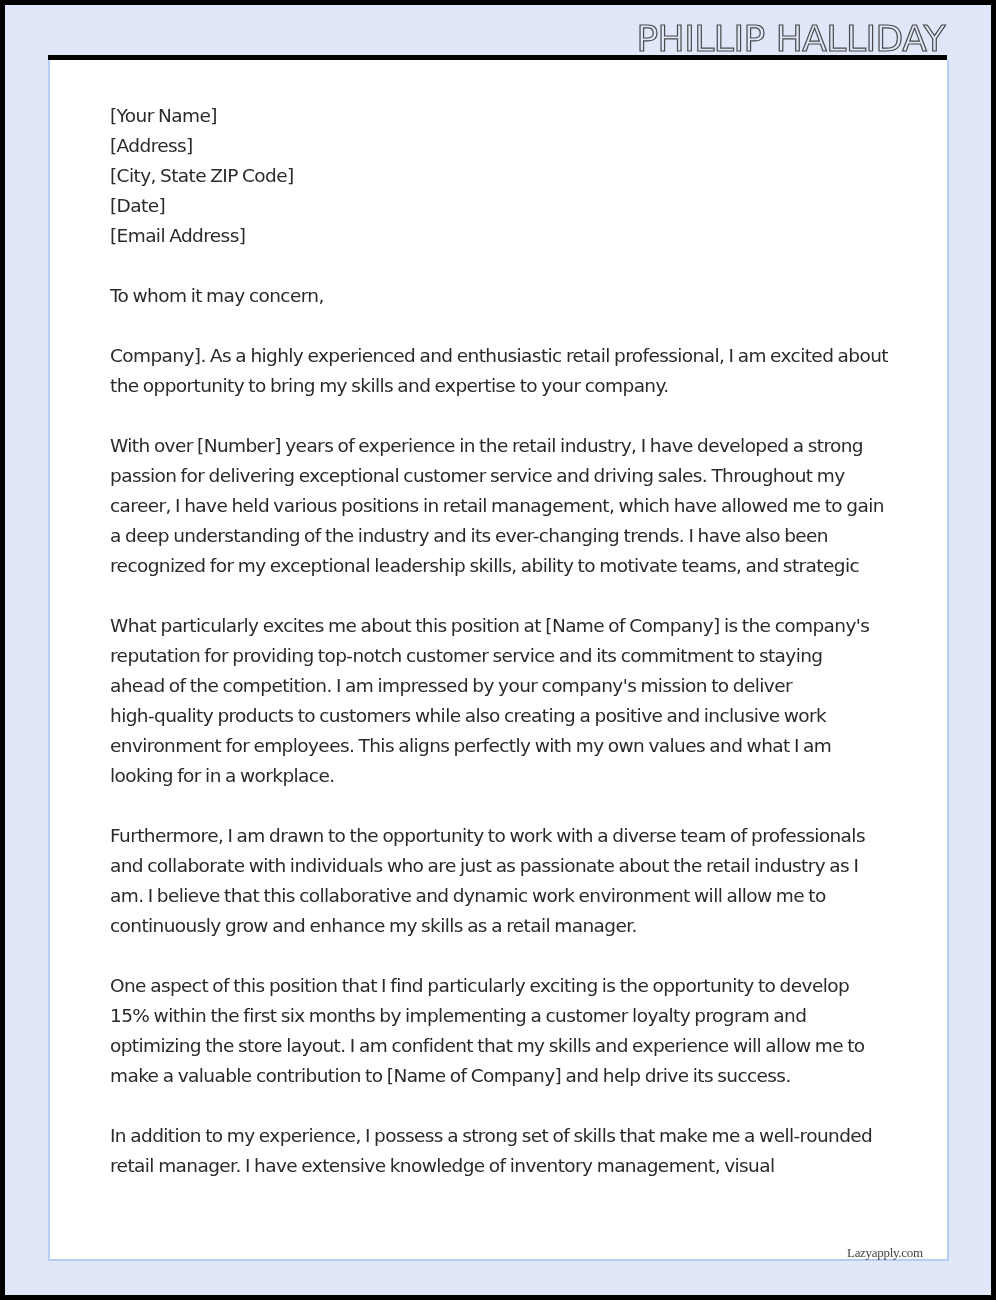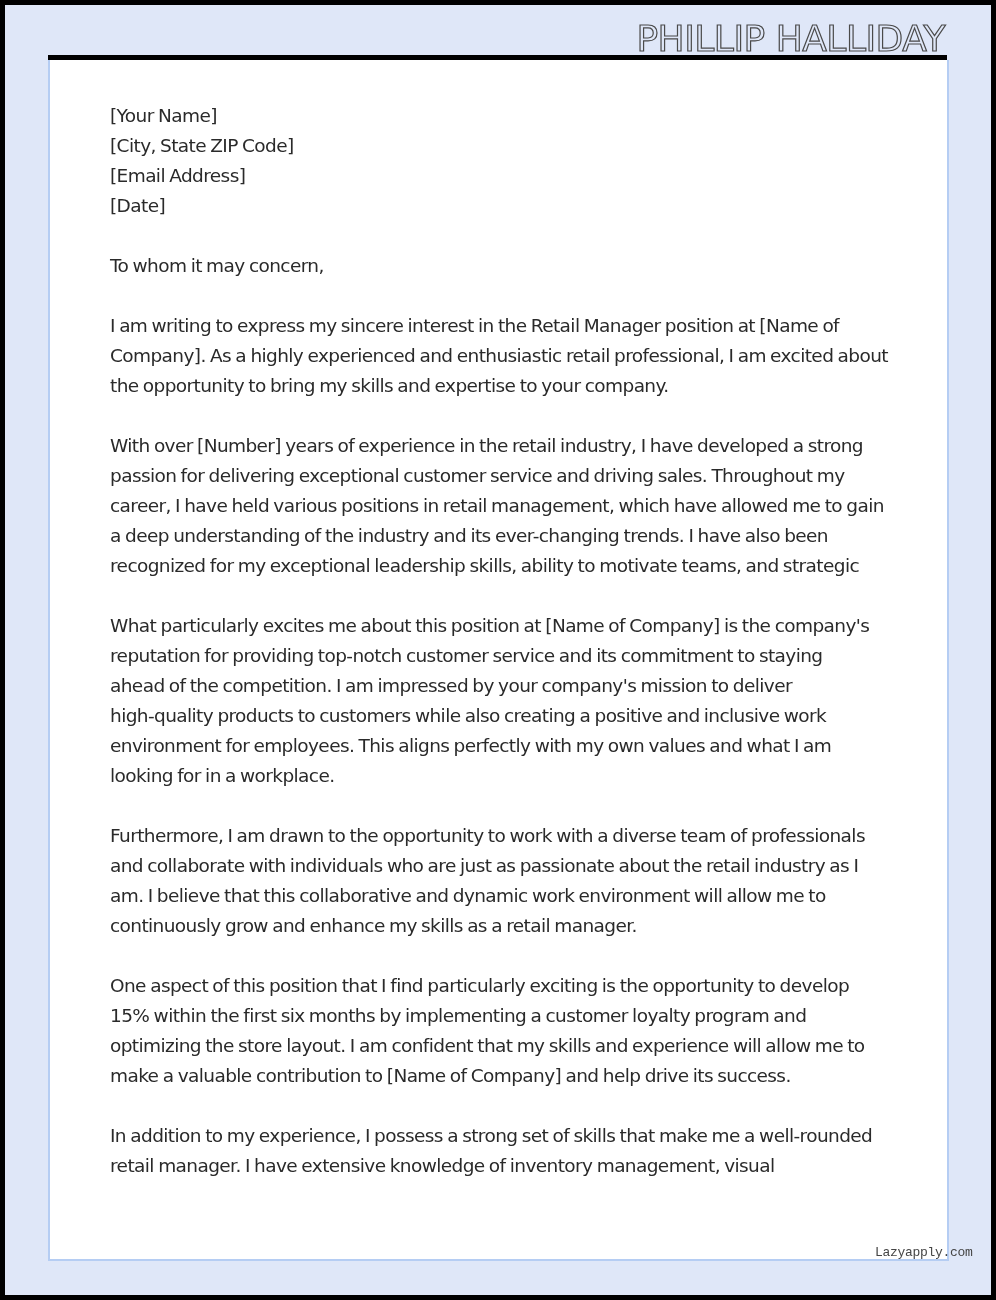--- a/index.html
+++ b/index.html
@@ -31,45 +31,45 @@
   }
   .letter {
     position: absolute; left: 95px; top: 96px; width: 820px;
     font-size: 18.5px; line-height: 30px; color: #2a2a2a;
     font-family: "DejaVu Sans", sans-serif; letter-spacing: -0.6px;
     word-spacing: -1px;
   }
   .letter p { margin: 0 0 30px 10px; }
   .letter .line { display: block; white-space: nowrap; }
   .watermark {
-    position: absolute; left: 870px; top: 1240px;
-    font-size: 13px; color: #444; font-family: Liberation Mono, monospace;
+    position: absolute; left: 842px; top: 1240px;
+    font-size: 13px; color: #444; font-family: Liberation Serif, serif;
     letter-spacing: -0.3px;
   }
 </style>
 </head>
 <body>
 
 <div class="frame">
   <div class="name">PHILLIP HALLIDAY</div>
   <div class="topbar"></div>
   <div class="card"></div>
 
   <div class="letter">
     <p>
       <span class="line">[Your Name]</span>
+      <span class="line">[Address]</span>
       <span class="line">[City, State ZIP Code]</span>
+      <span class="line">[Date]</span>
       <span class="line">[Email Address]</span>
-      <span class="line">[Date]</span>
     </p>
     <p>
       <span class="line">To whom it may concern,</span>
     </p>
     <p>
-      <span class="line">I am writing to express my sincere interest in the Retail Manager position at [Name of</span>
       <span class="line">Company]. As a highly experienced and enthusiastic retail professional, I am excited about</span>
       <span class="line">the opportunity to bring my skills and expertise to your company.</span>
     </p>
     <p>
       <span class="line">With over [Number] years of experience in the retail industry, I have developed a strong</span>
       <span class="line">passion for delivering exceptional customer service and driving sales. Throughout my</span>
       <span class="line">career, I have held various positions in retail management, which have allowed me to gain</span>
       <span class="line">a deep understanding of the industry and its ever-changing trends. I have also been</span>
       <span class="line">recognized for my exceptional leadership skills, ability to motivate teams, and strategic</span>
     </p>

